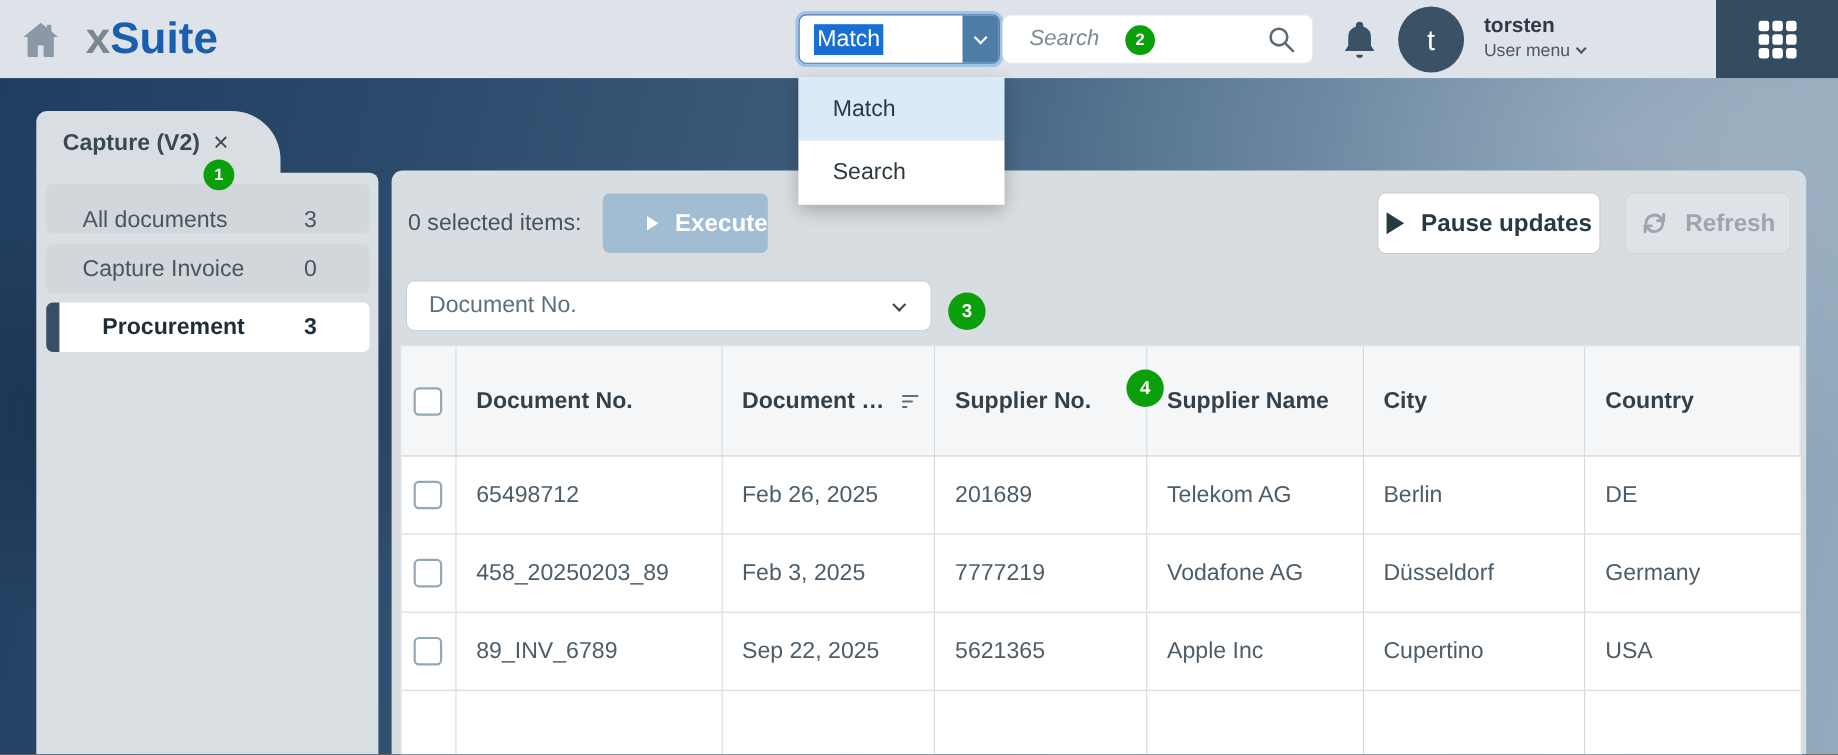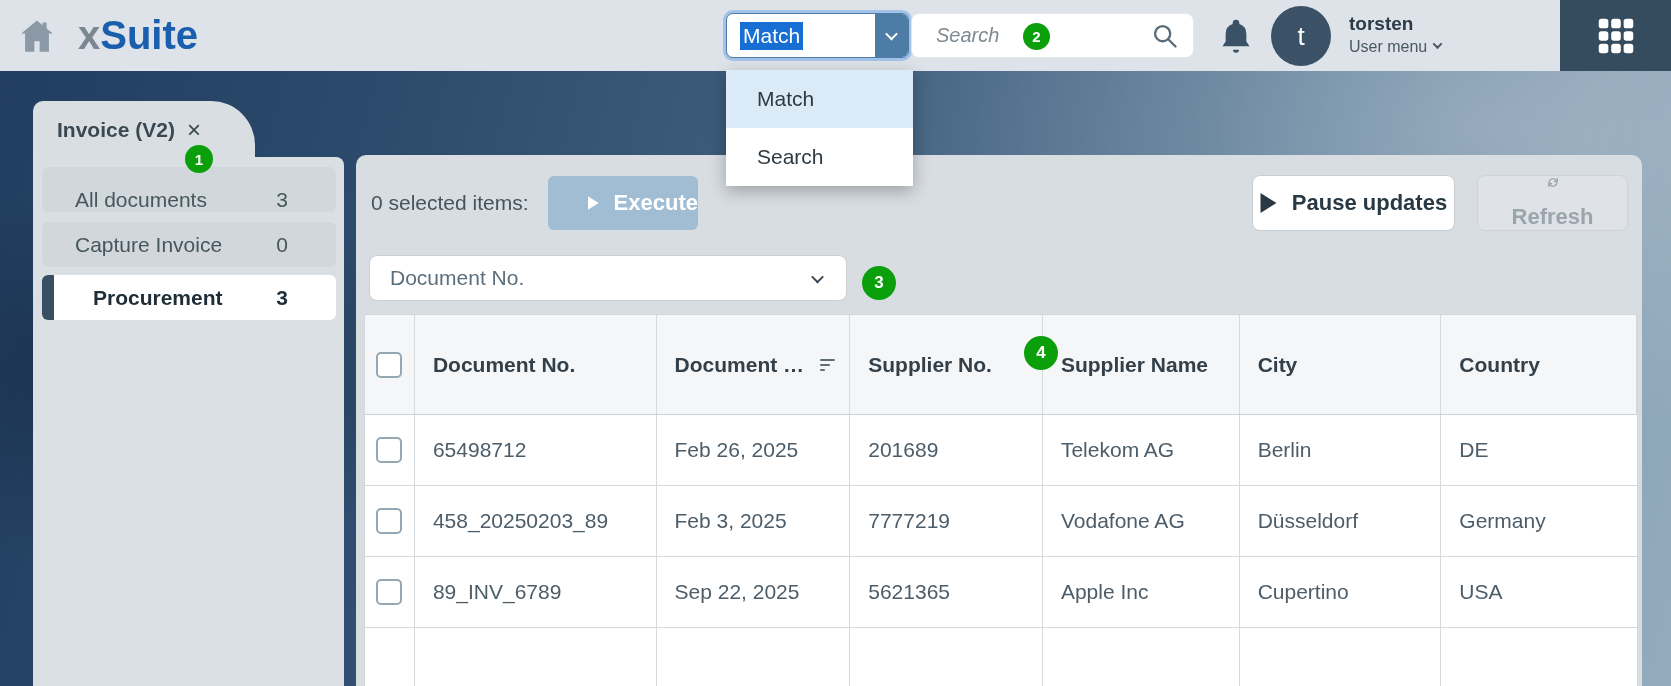--- a/index.html
+++ b/index.html
@@ -81,21 +81,21 @@
   .main-panel { position:absolute; left:356px; top:155px; width:1286px; height:531px; background:#d8dde2;
     border-radius:10px 10px 0 0; z-index:3; }
   .sel-text { position:absolute; left:15px; top:36px; font-size:21px; color:#45545e; }
   .btn { display:flex; align-items:center; justify-content:center; gap:15px; font-family:"Liberation Sans",sans-serif;
     font-size:22px; font-weight:bold; cursor:pointer; }
   .btn-execute { position:absolute; left:192px; top:21px; width:150px; height:54px;
     background:#a1bdd3; border:none; border-radius:6px; color:#fff;padding-left:40px; }
   .btn-pause { position:absolute; left:896px; top:20px; width:203px; height:56px;
     background:#fff; border:1px solid #c6cdd3; border-radius:8px; color:#293943; }
   .btn-refresh { position:absolute; left:1121px; top:20px; width:151px; height:56px;
-    background:#dfe3e7; border:1px solid #cdd4d9; border-radius:8px; color:#9aa5ad;flex-direction:column; }
+    background:#dfe3e7; border:1px solid #cdd4d9; border-radius:8px; color:#9aa5ad; }
   .play { width:17px; height:20px; }
   .refresh-ico { width:26px; height:26px; }
 
   .filter-select { position:absolute; left:13px; top:100px; width:478px; height:46px; background:#fff;
     border:1px solid #c9d0d6; border-radius:8px; display:flex; align-items:center; font-size:21px;
     color:#5b6f7d; cursor:pointer; }
   .filter-select .lbl { margin-left:20px; }
   .filter-select .chev { position:absolute; right:24px; color:#3c4a55; }
 
   
@@ -183,21 +183,21 @@
       </svg>
     </div>
   </div>
 
   <div class="menu">
     <div class="menu-item selected">Match</div>
     <div class="menu-item">Search</div>
   </div>
 
   <div class="side-tab">
-    <span class="side-tab-label">Invoice (V2)</span>
+    <span class="side-tab-label">Capture (V2)</span>
     <span class="tab-close">×</span>
   </div>
   <div class="badge badge-1">1</div>
 
   <div class="sidebar">
     <div class="side-item i0">
       <span class="lbl">All documents</span>
       <span class="cnt">3</span>
     </div>
     <div class="side-item i1">

